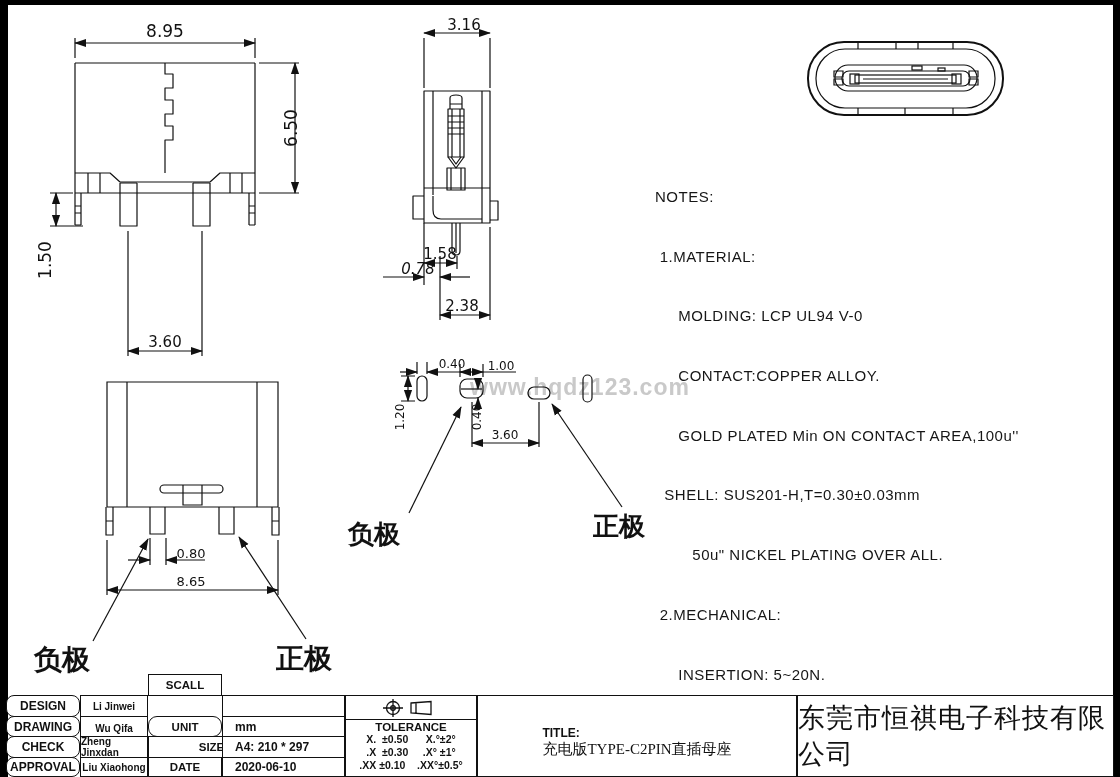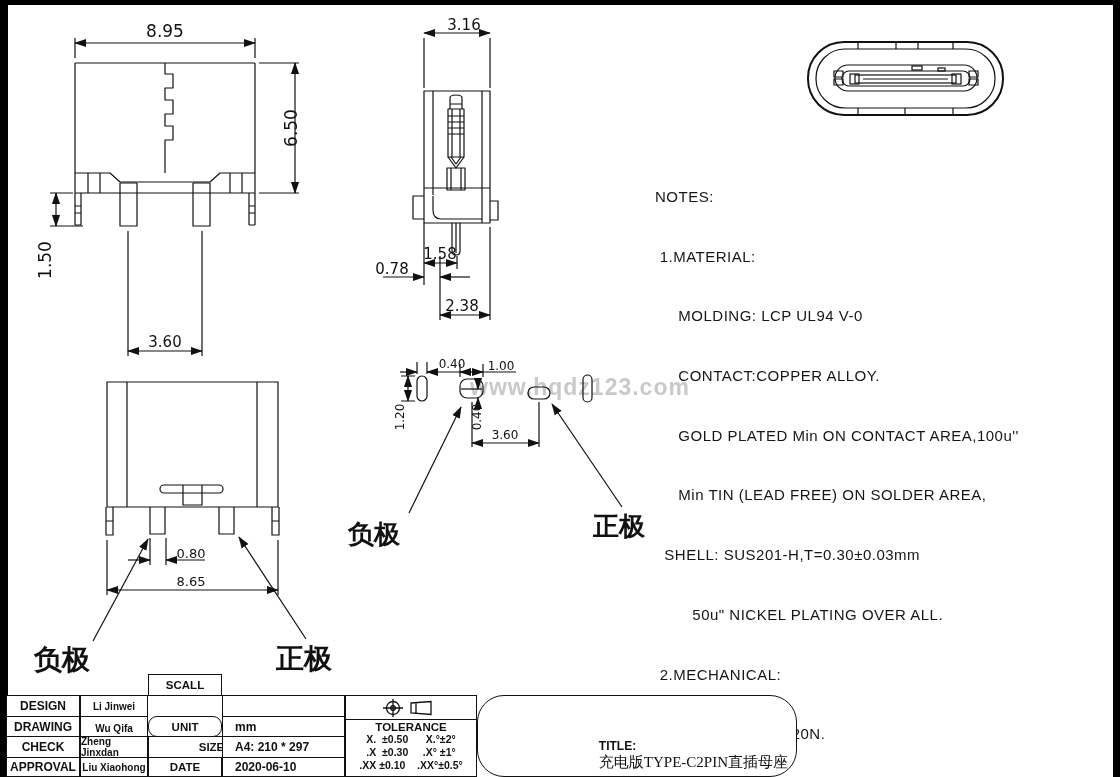--- a/index.html
+++ b/index.html
@@ -15,29 +15,29 @@
   .f17{font-size:17px;} .f15{font-size:15px;} .f13{font-size:13px;} .f12{font-size:12px;}
   .pole{position:absolute;transform:translate(-50%,-50%);font-weight:bold;white-space:nowrap;
         font-family:"Liberation Sans","DejaVu Sans",sans-serif;}
   .p26{font-size:26px;} .p28{font-size:28px;}
   #notes{position:absolute;left:655px;top:147px;font-size:15px;line-height:19.9px;
          letter-spacing:.5px;white-space:pre;color:#161616;}
   #watermark{position:absolute;left:470px;top:374px;font-size:23px;color:#c9c9c9;
              letter-spacing:1px;font-weight:bold;}
   .tb-cell{position:absolute;border:1.5px solid #111;box-sizing:border-box;display:flex;
            align-items:center;background:#fff;}
-  .tb-label{justify-content:center;font-weight:bold;font-size:12px;}
+  .tb-label{justify-content:center;font-weight:bold;font-size:12px;border-radius:8px;}
   .tb-name{justify-content:center;font-weight:bold;font-size:10px;}
   .tb-meta{justify-content:center;font-weight:bold;font-size:11.5px;}
   .tb-val{font-weight:bold;font-size:12px;padding-left:12px;}
   #tol-cell{flex-direction:column;align-items:stretch;padding:0;}
   #tol-sym{height:23px;border-bottom:1.5px solid #111;display:flex;align-items:center;justify-content:center;}
   #tol-head{text-align:center;font-weight:bold;font-size:11.5px;margin-top:1px;}
   .tol-row{text-align:center;font-weight:bold;font-size:10.5px;line-height:13px;white-space:pre;}
-  #title-cell{flex-direction:column;align-items:flex-end;padding:0;border-radius:27px;}
+  #title-cell{flex-direction:column;align-items:center;padding:16px;}
   #title-empty{height:41px;border-bottom:1.5px solid #111;}
   #title-area{padding:1px 8px;}
   #title-label{font-weight:bold;font-size:12px;}
   #title-value{font-size:15px;font-family:"Liberation Serif","DejaVu Serif",serif;margin-top:0px;}
   #company-cell{justify-content:center;font-size:27px;letter-spacing:1px;
                 font-family:"Liberation Serif","DejaVu Serif",serif;}
 </style>
 </head>
 <body>
 
@@ -178,21 +178,21 @@
     </g>
   </svg>
 
   <div class="dim f17" style="left:165px;top:31px;">8.95</div>
   <div class="dim vert f17" style="left:291px;top:128px;">6.50</div>
   <div class="dim vert f17" style="left:45px;top:260px;">1.50</div>
   <div class="dim f15" style="left:165px;top:342px;">3.60</div>
 
   <div class="dim f15" style="left:464px;top:25px;">3.16</div>
   <div class="dim f15" style="left:440px;top:254px;">1.58</div>
-  <div class="dim f15" style="left:392px;top:269px;">0.78</div>
+  <div class="dim f15" style="left:418px;top:269px;font-style:italic;">0.78</div>
   <div class="dim f15" style="left:462px;top:306px;">2.38</div>
 
   <div class="dim f12" style="left:452px;top:364px;">0.40</div>
   <div class="dim f12" style="left:501px;top:366px;">1.00</div>
   <div class="dim vert f12" style="left:400px;top:417px;">1.20</div>
   <div class="dim vert f12" style="left:477px;top:417px;">0.40</div>
   <div class="dim f12" style="left:505px;top:435px;">3.60</div>
 
   <div class="dim f13" style="left:191px;top:553px;">0.80</div>
   <div class="dim f13" style="left:191px;top:581px;">8.65</div>
@@ -201,21 +201,20 @@
   <div class="pole p26" style="left:619px;top:526px;">正极</div>
   <div class="pole p28" style="left:62px;top:660px;">负极</div>
   <div class="pole p28" style="left:304px;top:659px;">正极</div>
 
   <div id="notes">
     <div>NOTES:</div>
     <div> 1.MATERIAL:</div>
     <div>     MOLDING: LCP UL94 V-0</div>
     <div>     CONTACT:COPPER ALLOY.</div>
     <div>     GOLD PLATED Min ON CONTACT AREA,100u''</div>
-    <div>     Min TIN (LEAD FREE) ON SOLDER AREA,</div>
     <div>  SHELL: SUS201-H,T=0.30±0.03mm</div>
     <div>        50u" NICKEL PLATING OVER ALL.</div>
     <div> 2.MECHANICAL:</div>
     <div>     INSERTION: 5~20N.</div>
     
     
     
     
     
     
@@ -268,14 +267,15 @@
   </div>
 
   <div class="tb-cell" id="title-cell" style="left:477px;top:695px;width:320px;height:82px;">
     <div id="title-empty"></div>
     <div id="title-area">
       <div id="title-label">TITLE:</div>
       <div id="title-value">充电版TYPE-C2PIN直插母座</div>
     </div>
   </div>
 
+  <div class="tb-cell" id="company-cell" style="left:797px;top:695px;width:317px;height:82px;">东莞市恒祺电子科技有限公司</div>
 
 </div>
 
 </body></html>

